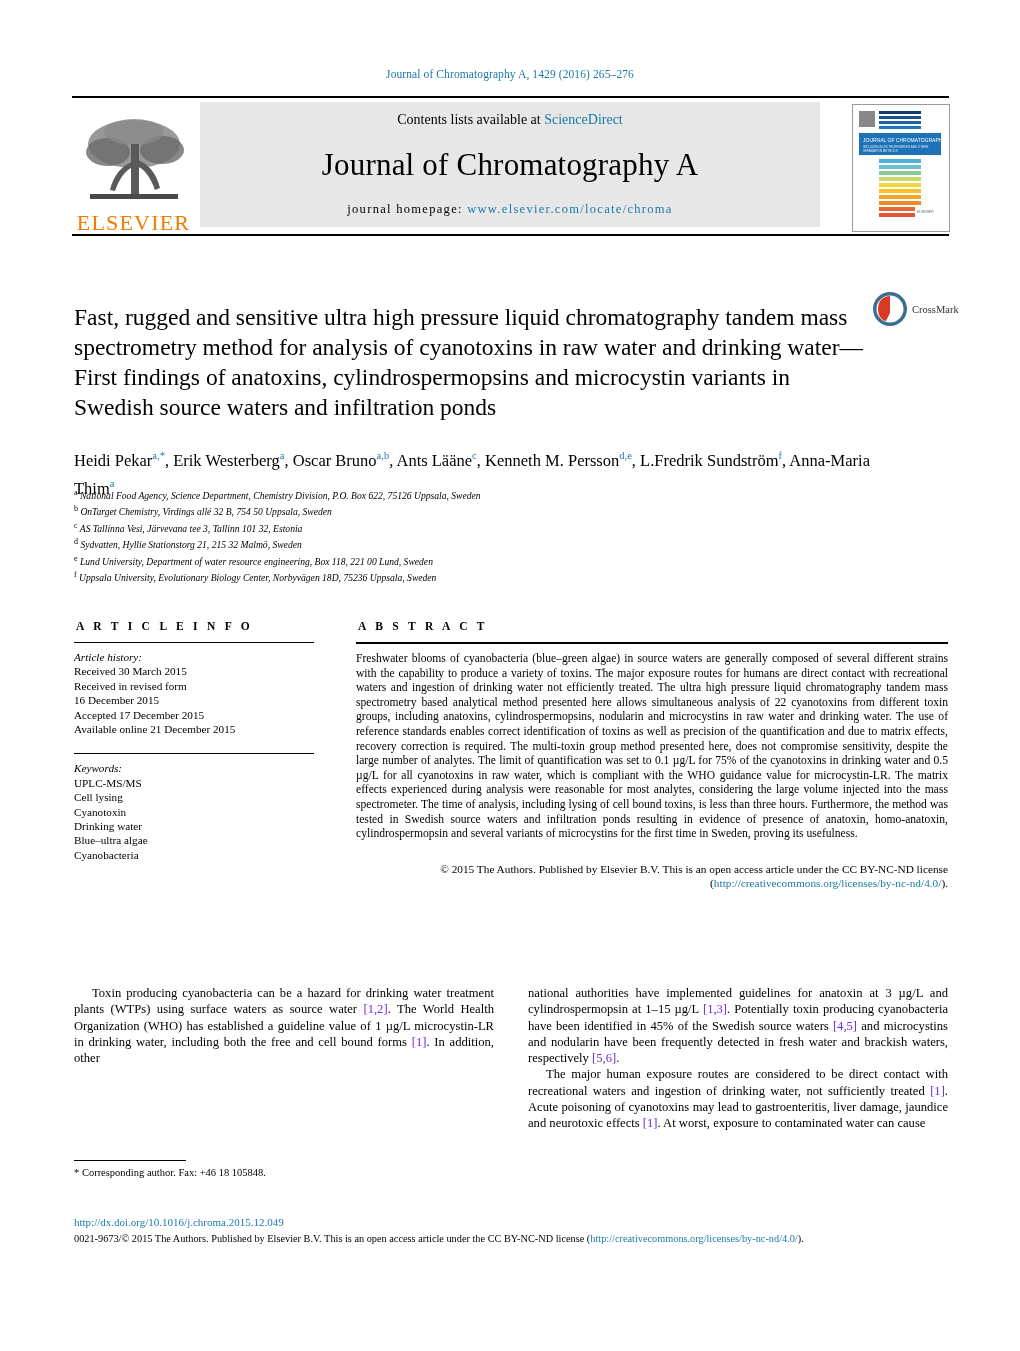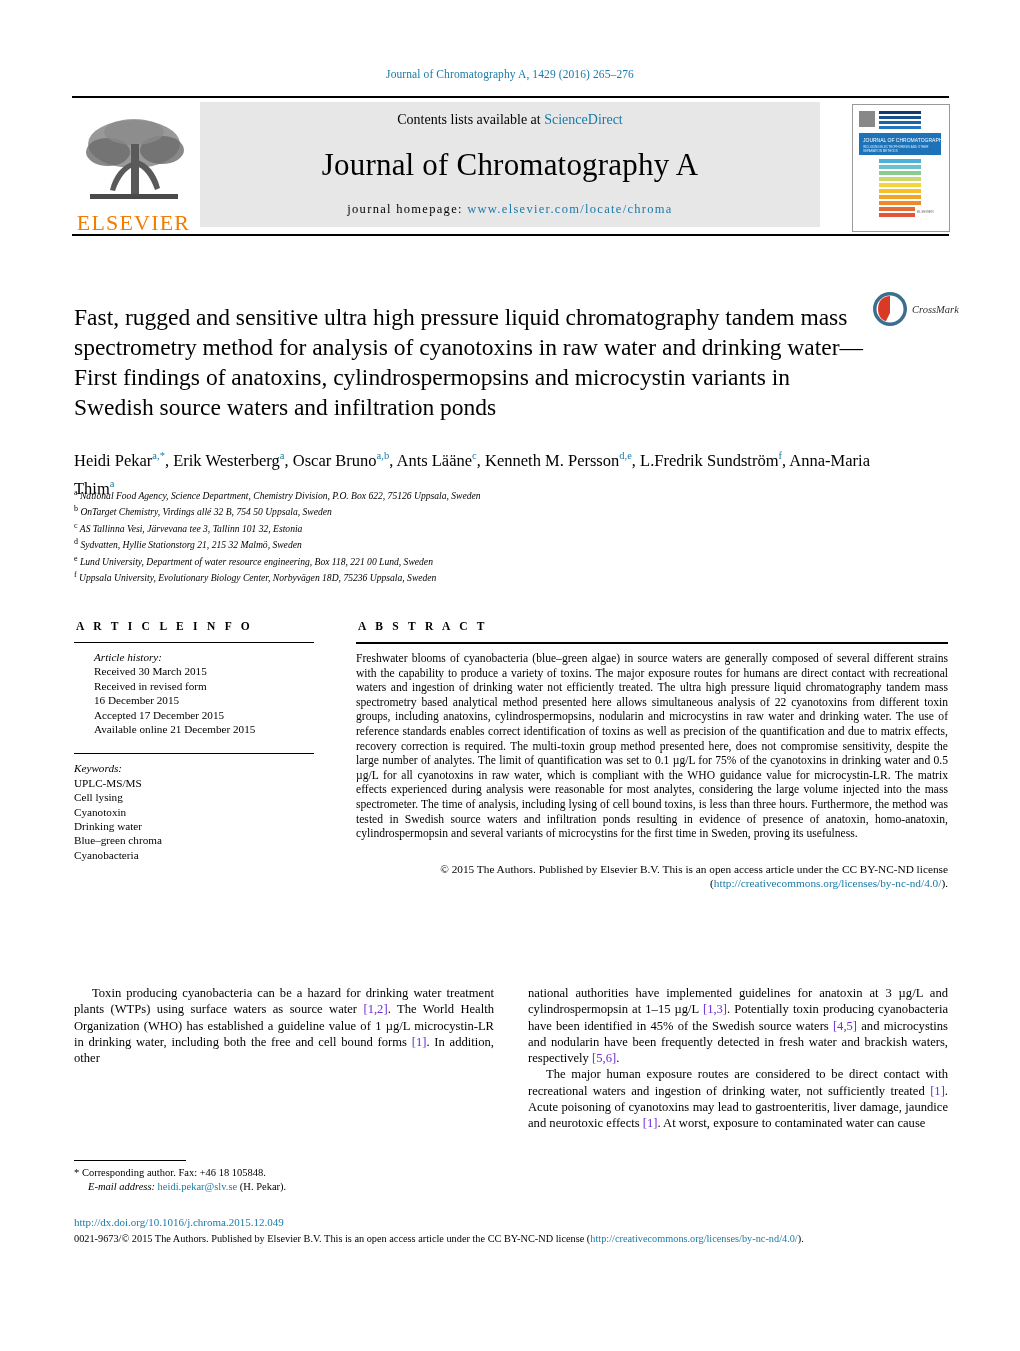--- a/index.html
+++ b/index.html
@@ -61,21 +61,21 @@
     border:1px solid #999;background:#fff;overflow:hidden;
   }
   
   .title{
     position:absolute;left:74px;top:286px;width:790px;
     font-size:23.5px;line-height:30px;font-weight:400;
     font-family:"Liberation Serif", serif;
   }
   .crossmark{
     position:absolute;left:872px;top:288px;width:92px;height:42px;
-    display:flex;align-items:center;gap:4px;font-style:italic;
+    display:flex;align-items:center;gap:4px;
   }
   .cm-label{font-size:10.5px;color:#333;font-family:"Liberation Serif",serif;}
   
   .authors{
     position:absolute;left:74px;top:444px;width:830px;
     font-size:16.5px;line-height:23px;
   }
   .authors sup{color:#1a7aa8;font-size:10.5px;}
   
   .affils{
@@ -86,21 +86,21 @@
   
   .infocol{position:absolute;left:74px;top:620px;width:240px;}
   .abscol{position:absolute;left:356px;top:620px;width:592px;}
   .sec-head{
     font-size:11.5px;font-weight:bold;letter-spacing:3.3px;
     font-family:"Liberation Serif", serif;
     margin:0 0 10px 2px;
   }
   .rule{border-top:1.6px solid #000;margin-bottom:7px;}
   .rule-thick{border-top:2px solid #000;margin-bottom:8px;}
-  .hist{font-size:11.2px;line-height:14.4px;margin-left:20px;}
+  .hist{font-size:11.2px;line-height:14.4px;}
   .hist .it{font-style:italic;}
   .kw{font-size:11.2px;line-height:14.4px;}
   .kw .it{font-style:italic;}
   .gap{height:17px;}
   .abstract{
     font-size:11.6px;line-height:14.6px;text-align:justify;
     hyphens:none;
   }
   .copy{
     font-size:11.3px;line-height:14.6px;text-align:right;margin-top:20px;
@@ -227,21 +227,21 @@
     </div>
     <div class="gap"></div>
     <div class="rule"></div>
     <div class="kw">
       <div class="it">Keywords:</div>
       <div id="keyword-items">
           <div>UPLC-MS/MS</div>
           <div>Cell lysing</div>
           <div>Cyanotoxin</div>
           <div>Drinking water</div>
-          <div>Blue–green chroma</div>
+          <div>Blue–ultra algae</div>
           <div>Cyanobacteria</div>
         </div>
     </div>
   </div>
 
   <div class="abscol">
     <div class="sec-head">A B S T R A C T</div>
     <div class="rule-thick"></div>
     <div class="abstract">Freshwater blooms of cyanobacteria (blue–green algae) in source waters are generally composed of several different strains with the capability to produce a variety of toxins. The major exposure routes for humans are direct contact with recreational waters and ingestion of drinking water not efficiently treated. The ultra high pressure liquid chromatography tandem mass spectrometry based analytical method presented here allows simultaneous analysis of 22 cyanotoxins from different toxin groups, including anatoxins, cylindrospermopsins, nodularin and microcystins in raw water and drinking water. The use of reference standards enables correct identification of toxins as well as precision of the quantification and due to matrix effects, recovery correction is required. The multi-toxin group method presented here, does not compromise sensitivity, despite the large number of analytes. The limit of quantification was set to 0.1 µg/L for 75% of the cyanotoxins in drinking water and 0.5 µg/L for all cyanotoxins in raw water, which is compliant with the WHO guidance value for microcystin-LR. The matrix effects experienced during analysis were reasonable for most analytes, considering the large volume injected into the mass spectrometer. The time of analysis, including lysing of cell bound toxins, is less than three hours. Furthermore, the method was tested in Swedish source waters and infiltration ponds resulting in evidence of presence of anatoxin, homo-anatoxin, cylindrospermopsin and several variants of microcystins for the first time in Sweden, proving its usefulness.</div>
     <div class="copy">
@@ -263,25 +263,20 @@
       <span>The major human exposure routes are considered to be direct contact with recreational waters and ingestion of drinking water, not sufficiently treated </span><span class="ref">[1]</span><span>. Acute poisoning of cyanotoxins may lead to gastroenteritis, liver damage, jaundice and neurotoxic effects </span><span class="ref">[1]</span><span>. At worst, exposure to contaminated water can cause</span>
     </p>
   </div>
 
   <div class="fnrule"></div>
   <div class="footnote">
     <div>
       <span>*</span>
       <span>Corresponding author. Fax: +46 18 105848.</span>
     </div>
-    <div style="padding-left:14px">
-      <span class="it">E-mail address:</span>
-      <span class="lnk">heidi.pekar@slv.se</span>
-      <span>(H. Pekar).</span>
-    </div>
   </div>
 
   <div class="doi">http://dx.doi.org/10.1016/j.chroma.2015.12.049</div>
   <div class="license">
     <span>0021-9673/© 2015 The Authors. Published by Elsevier B.V. This is an open access article under the CC BY-NC-ND license (</span><span class="lnk">http://creativecommons.org/licenses/by-nc-nd/4.0/</span><span>).</span>
   </div>
 
 </div>
 
 </body></html>

